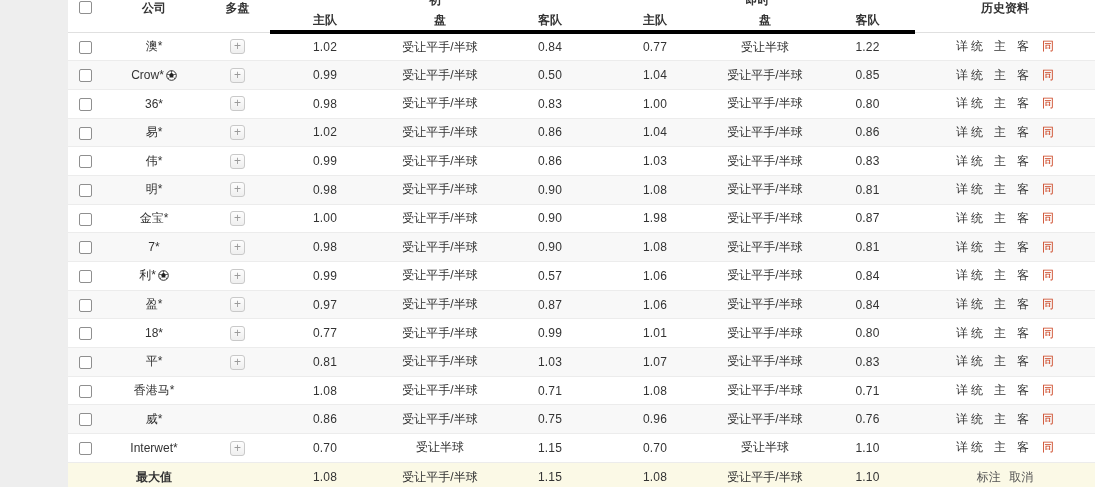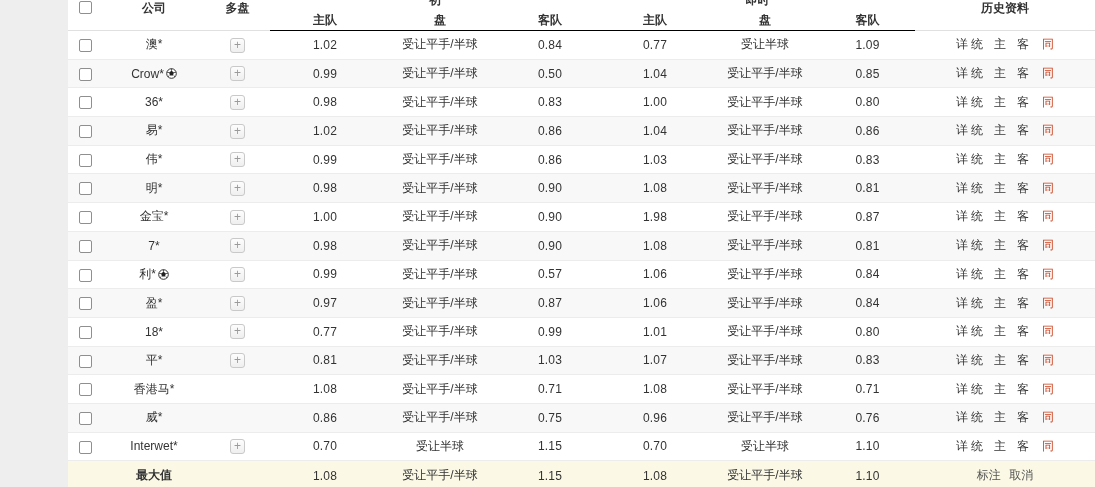--- a/index.html
+++ b/index.html
@@ -15,21 +15,21 @@
   }
   table{border-collapse:collapse;table-layout:fixed;width:1027px;}
   col.c1{width:35px}  col.c2{width:102px} col.c3{width:65px}
   col.c4{width:110px} col.c5{width:120px} col.c6{width:100px}
   col.c7{width:110px} col.c8{width:110px} col.c9{width:95px}
   col.c10{width:180px}
   th,td{padding:0;text-align:center;vertical-align:middle;font-weight:normal;overflow:hidden;white-space:nowrap;}
   thead th{font-weight:bold;color:#333;}
   tr.group-row th{height:10px;vertical-align:top;overflow:hidden;}
   .clip-label{display:block;margin-top:-6px;line-height:13px;font-weight:bold;}
-  tr.sub-row th{height:20px;border-bottom:1px solid #000000;}
+  tr.sub-row th{height:20px;border-bottom:4px solid #000000;}
   thead th.span2{border-bottom:1px solid #e0e0e0;}
   tbody tr{height:28.7px;border-bottom:1px solid #ececec;}
   tbody tr:nth-child(even){background:#f8f8f8;}
   tbody tr:nth-child(odd){background:#ffffff;}
   tfoot tr{height:29px;background:#fbf9e6;border-top:1px solid #e3dcb8;}
   tfoot .max-label{font-weight:bold;}
   input[type=checkbox]{
     appearance:none;-webkit-appearance:none;
     width:13px;height:13px;margin:0;vertical-align:middle;
     border:1px solid #8f8f8f;border-radius:2px;background:#fff;cursor:pointer;
@@ -107,21 +107,21 @@
       </span>
     </td>
     <td>
       <span class="plus-btn">+</span>
     </td>
     <td class="num">1.02</td>
     <td>受让平手/半球</td>
     <td class="num">0.84</td>
     <td class="num">0.77</td>
     <td>受让半球</td>
-    <td class="num">1.09</td>
+    <td class="num">1.22</td>
     <td>
       <span class="hist">
         <a class="l-detail">详</a>
         <a class="l-stats">统</a>
         <a class="l-home">主</a>
         <a class="l-away">客</a>
         <a class="l-same">同</a>
       </span>
     </td>
   </tr>

